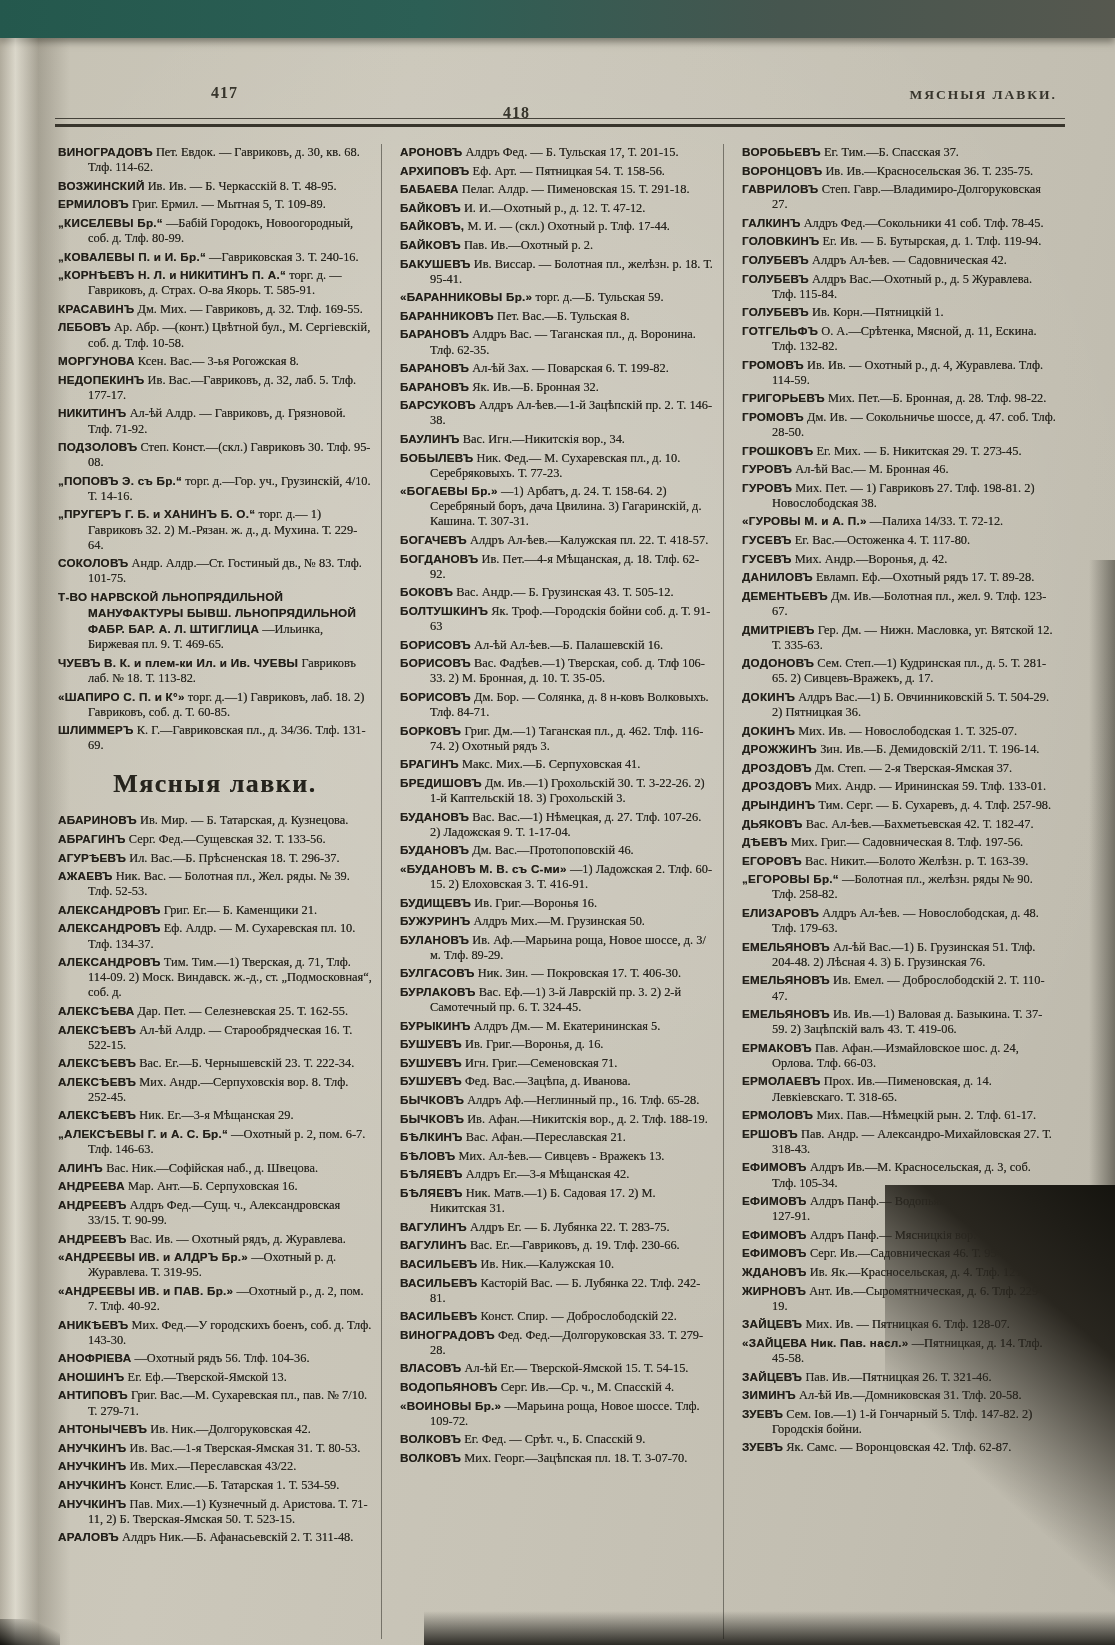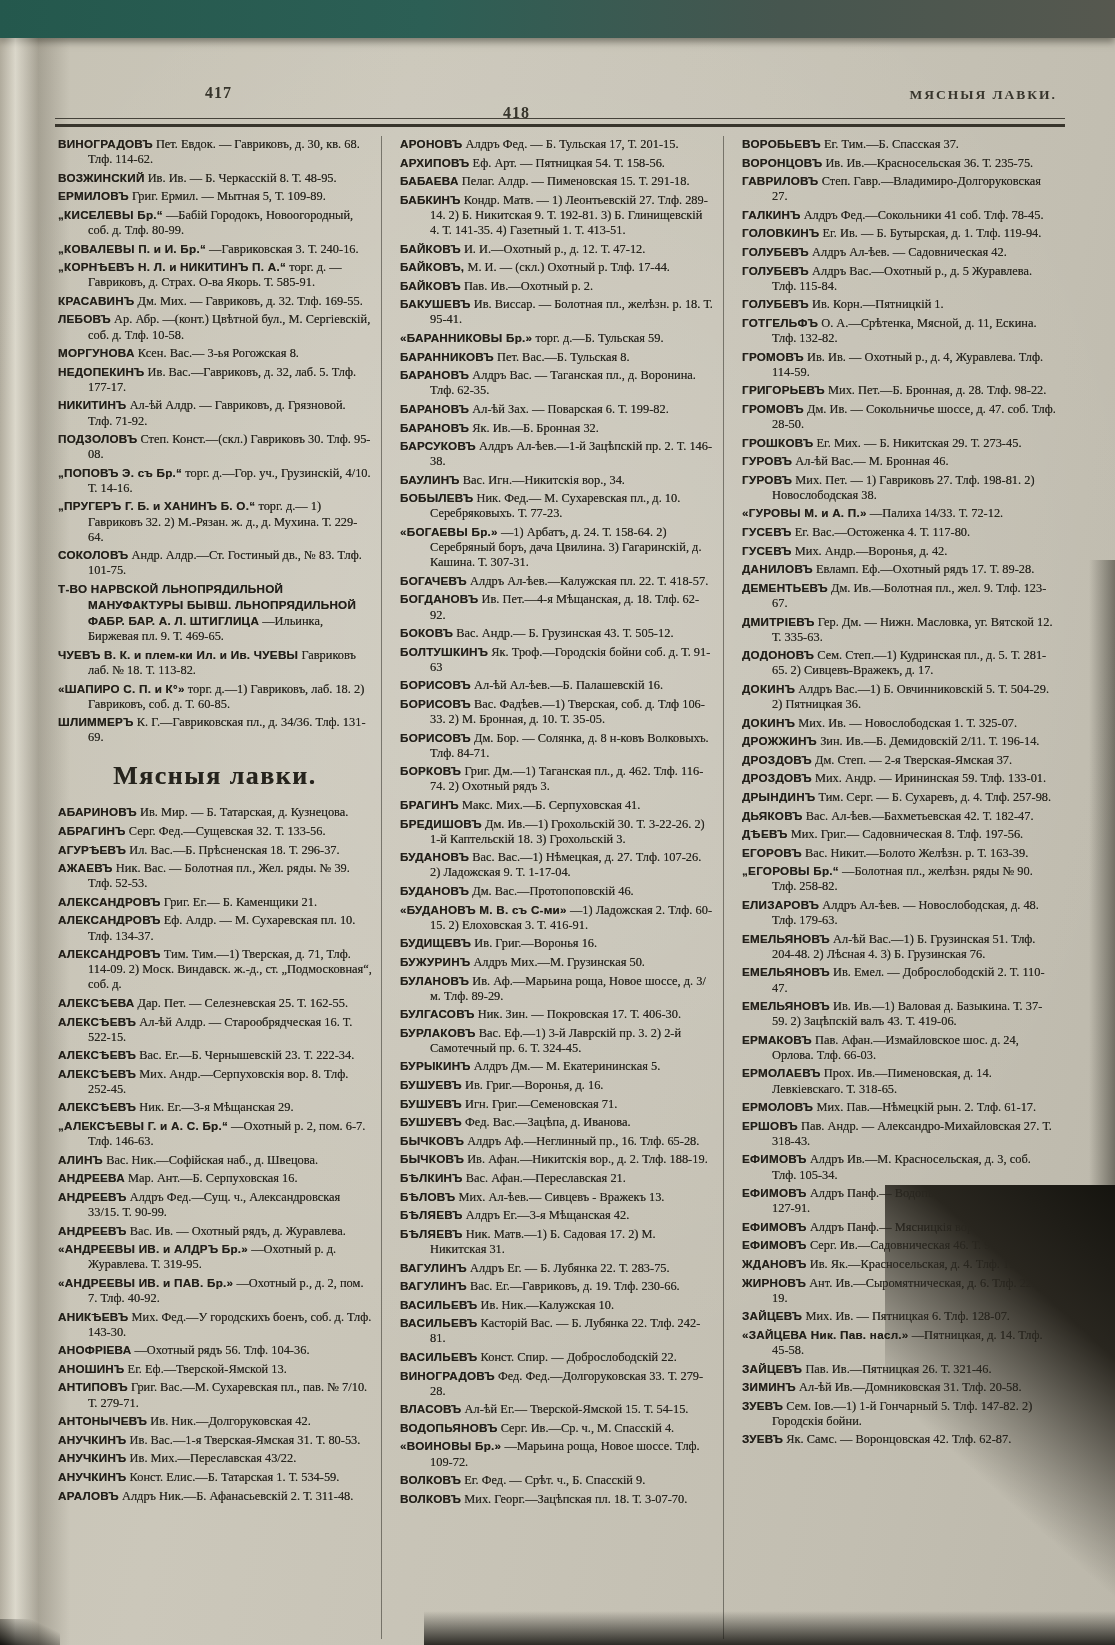--- a/index.html
+++ b/index.html
@@ -23,29 +23,29 @@
     background:linear-gradient(222deg, #15140f 0%, #29261f 26%, rgba(41,38,31,0) 62%);}
   .shadow-bottom{position:absolute;left:38%;right:0;bottom:0;height:34px;
     background:linear-gradient(to top, rgba(18,17,13,.85) 0%, rgba(18,17,13,0) 100%);}
   .shadow-bl{position:absolute;left:0;bottom:0;width:60px;height:26px;
     background:linear-gradient(25deg,#14130f 0%, rgba(20,19,15,0) 75%);}
   .shadow-right{position:absolute;right:0;top:560px;bottom:380px;width:26px;
     background:linear-gradient(to left, rgba(40,38,30,.5), rgba(40,38,30,0));}
 
   .header{position:absolute;left:55px;right:52px;top:84px;height:26px;
     color:#37352c;font-weight:bold;font-size:16px;letter-spacing:1px;}
-  .pn1{position:absolute;left:150px;top:0;}
+  .pn1{position:absolute;left:156px;top:0;}
   .pn2{position:absolute;left:448px;top:0;margin-top:20px;}
   .runtitle{position:absolute;right:6px;top:3px;font-size:13.5px;letter-spacing:2px;}
   .rule{position:absolute;left:55px;right:50px;top:118px;height:5px;
     border-top:1.5px solid #45423a;border-bottom:3.5px solid #38352c;}
 
   .columns{position:absolute;left:58px;right:50px;top:136px;bottom:6px;
     display:flex;overflow:hidden;}
-  .col{flex:1 1 0;overflow:hidden;padding-right:9px;}
+  .col{flex:1 1 0;overflow:hidden;padding-right:9px;margin-top:8px;}
   .col + .col{border-left:1px solid rgba(50,48,40,.55);padding-left:18px;}
 
   .e{margin:0 0 2.5px 0;padding-left:30px;text-indent:-30px;
     font-size:12.4px;line-height:15.1px;color:#27251e;
     text-shadow:0 0 .5px rgba(39,37,30,.65);}
   .n{font-family:"Liberation Sans", sans-serif;font-weight:bold;
     font-size:11.7px;letter-spacing:.25px;color:#221f19;}
   .section-title{font-size:26px;font-weight:bold;text-align:center;
     color:#26241d;letter-spacing:1.5px;margin:16px 0 13px 0;text-indent:0;
     text-shadow:0 0 .6px rgba(38,36,29,.6);}
@@ -107,27 +107,27 @@
         <p class="e"><b class="n">«АНДРЕЕВЫ ИВ. и АЛДРЪ Бр.»</b> —Охотный р. д. Журавлева. Т. 319-95.</p>
         <p class="e"><b class="n">«АНДРЕЕВЫ ИВ. и ПАВ. Бр.»</b> —Охотный р., д. 2, пом. 7. Тлф. 40-92.</p>
         <p class="e"><b class="n">АНИКѢЕВЪ</b> Мих. Фед.—У городскихъ боенъ, соб. д. Тлф. 143-30.</p>
         <p class="e"><b class="n">АНОФРІЕВА</b> —Охотный рядъ 56. Тлф. 104-36.</p>
         <p class="e"><b class="n">АНОШИНЪ</b> Ег. Еф.—Тверской-Ямской 13.</p>
         <p class="e"><b class="n">АНТИПОВЪ</b> Григ. Вас.—М. Сухаревская пл., пав. № 7/10. Т. 279-71.</p>
         <p class="e"><b class="n">АНТОНЫЧЕВЪ</b> Ив. Ник.—Долгоруковская 42.</p>
         <p class="e"><b class="n">АНУЧКИНЪ</b> Ив. Вас.—1-я Тверская-Ямская 31. Т. 80-53.</p>
         <p class="e"><b class="n">АНУЧКИНЪ</b> Ив. Мих.—Переславская 43/22.</p>
         <p class="e"><b class="n">АНУЧКИНЪ</b> Конст. Елис.—Б. Татарская 1. Т. 534-59.</p>
+        <p class="e"><b class="n">АНУЧКИНЪ</b> Пав. Мих.—1) Кузнечный д. Аристова. Т. 71-11, 2) Б. Тверская-Ямская 50. Т. 523-15.</p>
         <p class="e"><b class="n">АРАЛОВЪ</b> Алдръ Ник.—Б. Афанасьевскій 2. Т. 311-48.</p>
       </div>
     <div class="col" id="col2">
         <p class="e"><b class="n">АРОНОВЪ</b> Алдръ Фед. — Б. Тульская 17, Т. 201-15.</p>
         <p class="e"><b class="n">АРХИПОВЪ</b> Еф. Арт. — Пятницкая 54. Т. 158-56.</p>
         <p class="e"><b class="n">БАБАЕВА</b> Пелаг. Алдр. — Пименовская 15. Т. 291-18.</p>
-        <p class="e"><b class="n">БАБКИНЪ</b> Кондр. Матв. — 1) Леонтьевскій 27. Тлф. 289-14. 2) Б. Никитская 9. Т. 192-81. 3) Б. Глинищевскій 4. Т. 141-35. 4) Газетный 1. Т. 413-51.</p>
         <p class="e"><b class="n">БАЙКОВЪ</b> И. И.—Охотный р., д. 12. Т. 47-12.</p>
         <p class="e"><b class="n">БАЙКОВЪ,</b> М. И. — (скл.) Охотный р. Тлф. 17-44.</p>
         <p class="e"><b class="n">БАЙКОВЪ</b> Пав. Ив.—Охотный р. 2.</p>
         <p class="e"><b class="n">БАКУШЕВЪ</b> Ив. Виссар. — Болотная пл., желѣзн. р. 18. Т. 95-41.</p>
         <p class="e"><b class="n">«БАРАННИКОВЫ Бр.»</b> торг. д.—Б. Тульская 59.</p>
         <p class="e"><b class="n">БАРАННИКОВЪ</b> Пет. Вас.—Б. Тульская 8.</p>
         <p class="e"><b class="n">БАРАНОВЪ</b> Алдръ Вас. — Таганская пл., д. Воронина. Тлф. 62-35.</p>
         <p class="e"><b class="n">БАРАНОВЪ</b> Ал-ѣй Зах. — Поварская 6. Т. 199-82.</p>
         <p class="e"><b class="n">БАРАНОВЪ</b> Як. Ив.—Б. Бронная 32.</p>
         <p class="e"><b class="n">БАРСУКОВЪ</b> Алдръ Ал-ѣев.—1-й Зацѣпскій пр. 2. Т. 146-38.</p>

